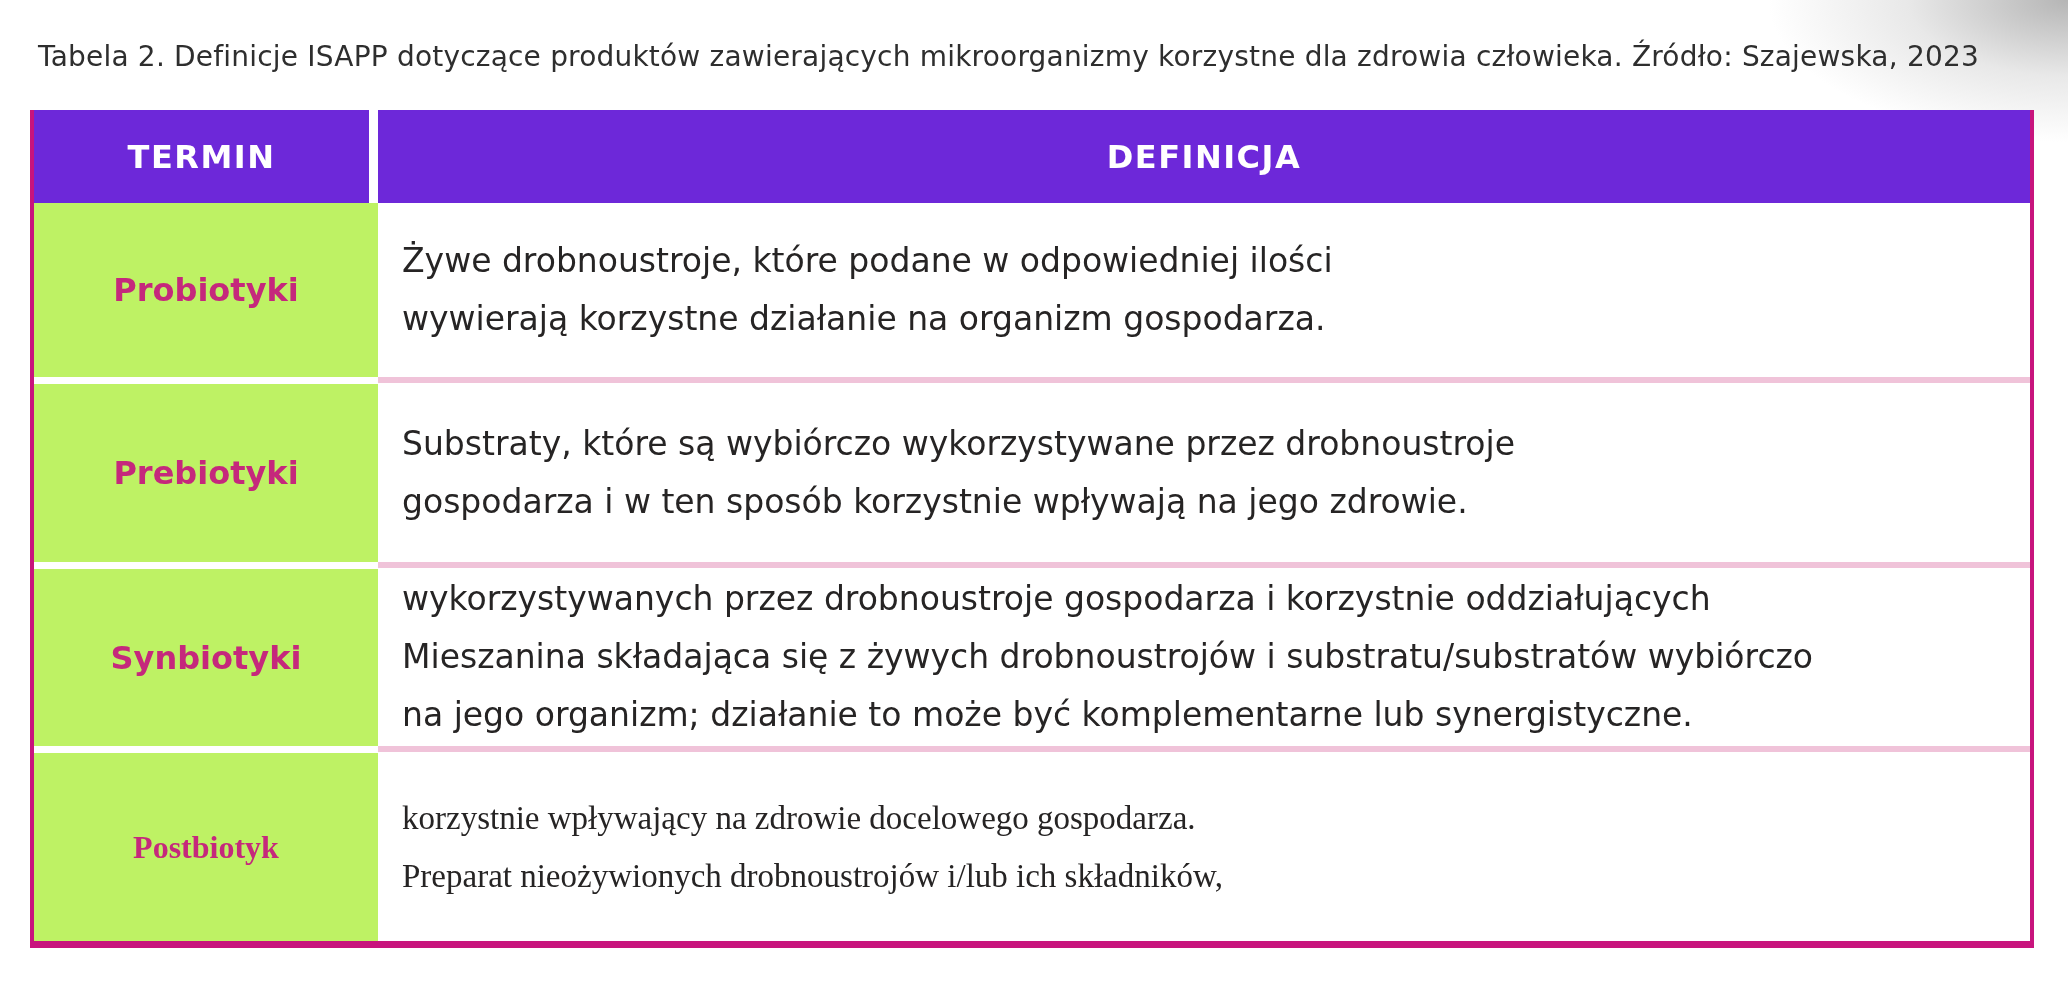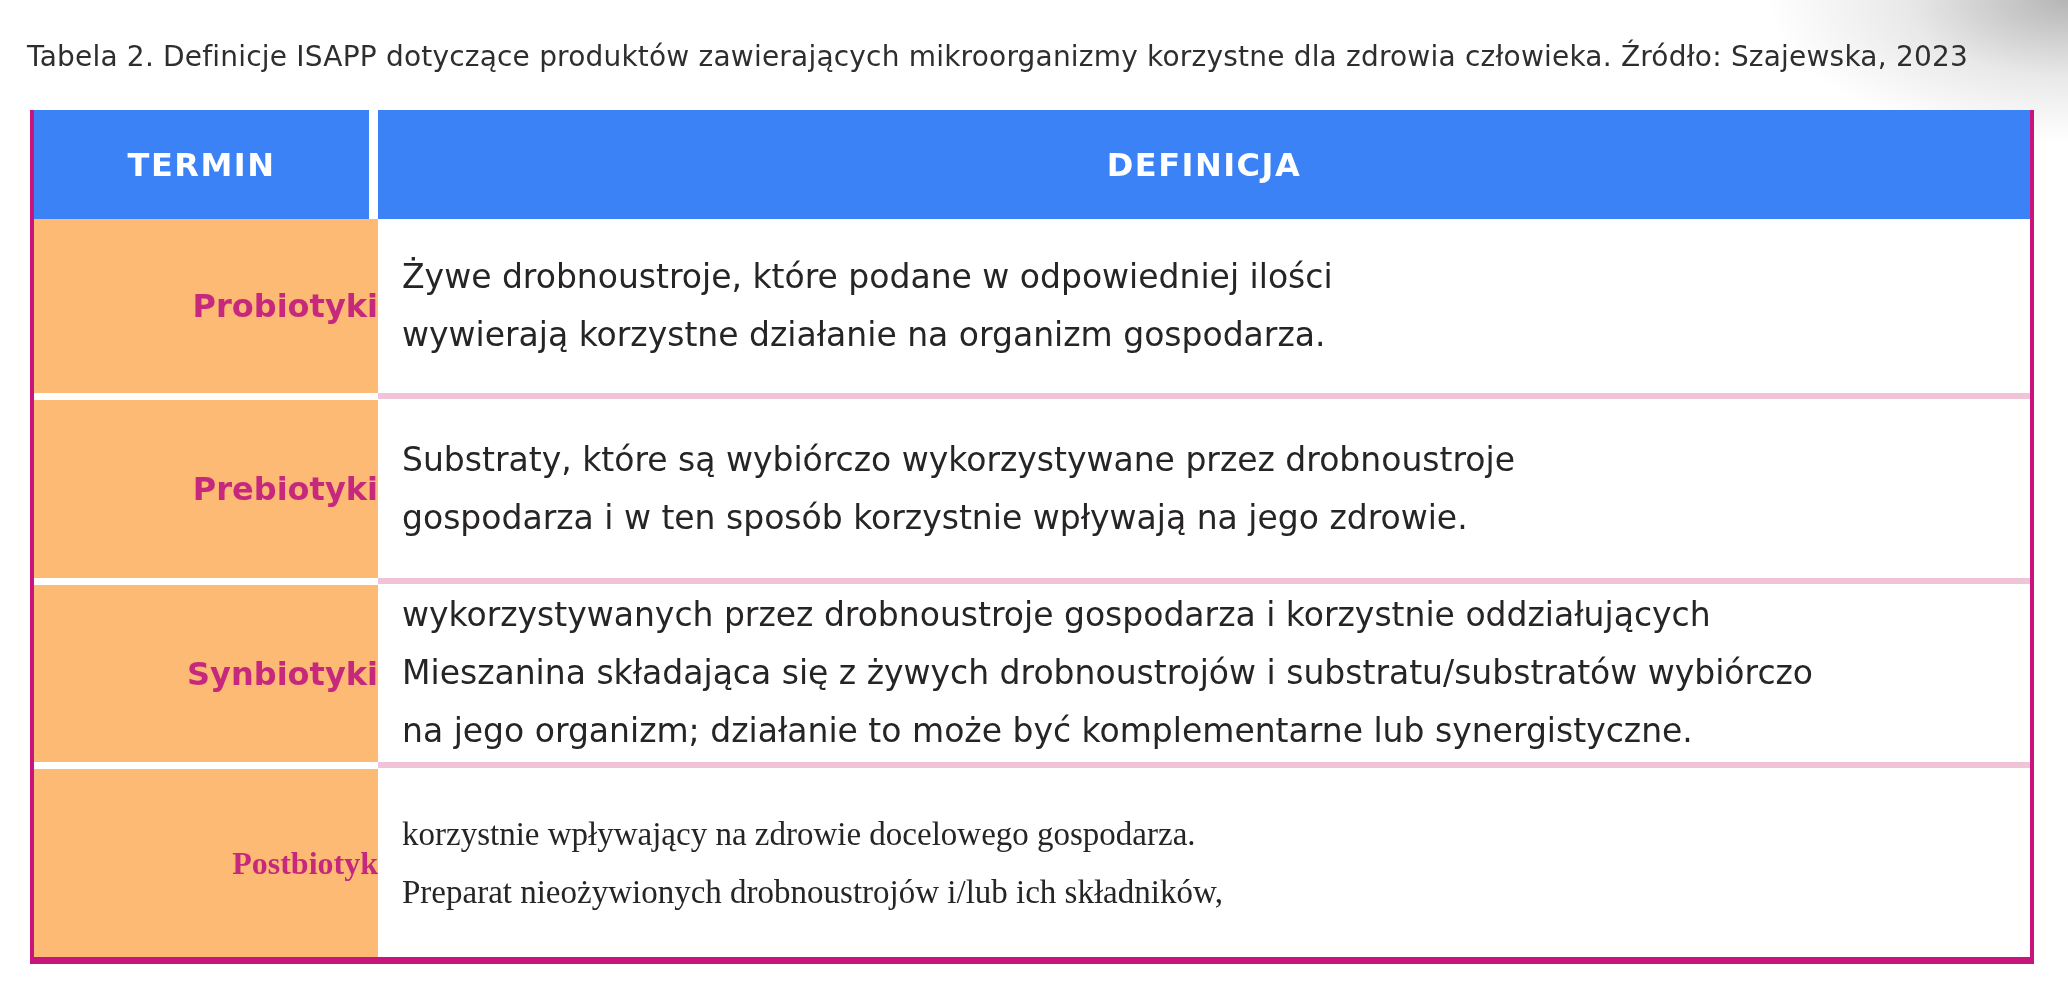--- a/index.html
+++ b/index.html
@@ -20,64 +20,64 @@
     top: 0; right: 0;
     width: 360px; height: 160px;
     background: radial-gradient(ellipse 400px 190px at 100% 0%,
                 rgba(150,150,150,0.70) 0%,
                 rgba(190,190,190,0.35) 40%,
                 rgba(255,255,255,0) 75%);
     pointer-events: none;
   }
   .caption {
     position: absolute;
-    left: 27px; top: 40px;
+    left: 38px; top: 40px;
     width: 1960px;
     font-size: 28px;
     color: #2e2e2e;
     letter-spacing: 0.2px;
   }
   .isapp-table {
     position: absolute;
     left: 30px; top: 110px;
     width: 2004px;
     border-left: 4px solid #c8147d;
     border-right: 4px solid #c8147d;
     border-bottom: 7px solid #c8147d;
     background: #ffffff;
   }
   .thead {
     display: grid;
     grid-template-columns: 344px 1fr;
-    height: 109px;
-    background: #3b82f6;
+    height: 93px;
+    background: #6d28d9;
   }
   .th {
     display: flex;
     align-items: center;
     justify-content: center;
     color: #ffffff;
     font-weight: bold;
     font-size: 32px;
     letter-spacing: 1.5px;
   }
   .th-term { border-right: 9px solid #ffffff; }
   .row {
     display: grid;
     grid-template-columns: 344px 1fr;
   }
   .row-1 { height: 174px; }
   .row-2 { height: 185px; border-radius: 26px; }
   .row-3 { height: 184px; }
   .row-4 { height: 195px; font-family: Liberation Serif, serif; }
   .term-cell {
-    background: #fdba74;
+    background: #bef264;
     display: flex;
     align-items: center;
-    justify-content: flex-end;
+    justify-content: center;
   }
   .row-2 .term-cell, .row-3 .term-cell, .row-4 .term-cell {
     border-top: 7px solid #ffffff;
   }
   .term {
     color: #c5287c;
     font-weight: bold;
     font-size: 32px;
   }
   .def-cell {

